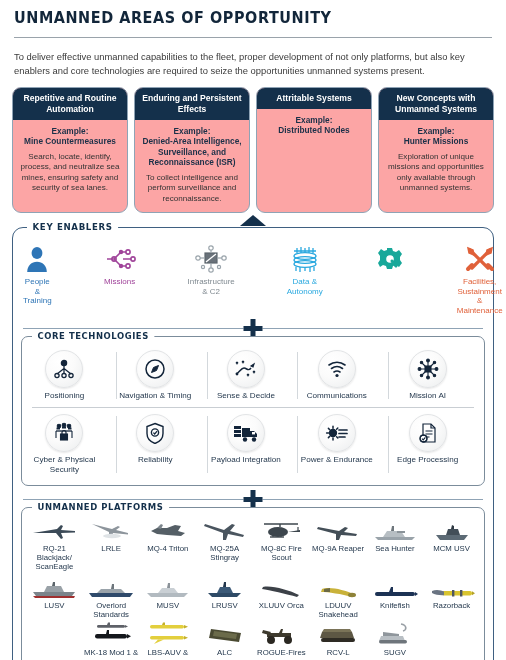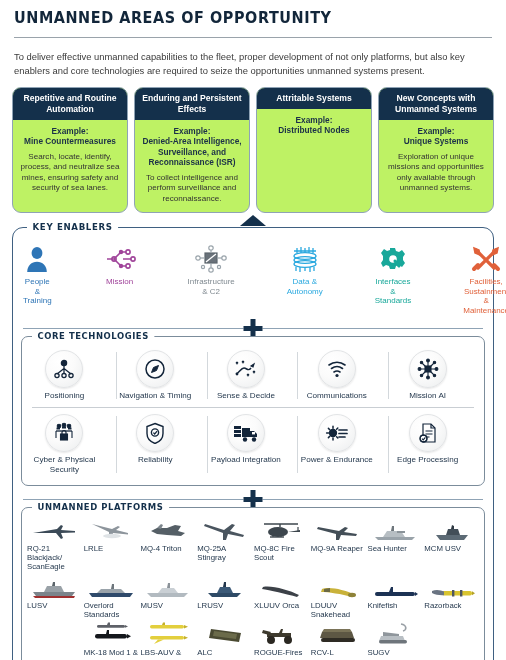--- a/index.html
+++ b/index.html
@@ -20,21 +20,21 @@
     transform:scaleX(.93);transform-origin:left center;
   }
   .rule{height:1px;background:#9aa3ab;margin:10px 4px 0 4px;}
   .intro{
     font-size:9.4px;line-height:1.45;color:#3b3b3b;margin:12px 4px 0 4px;
   }
 
   
   .cards{display:flex;gap:6px;margin:10px 2px 0 2px;}
   .card{
-    flex:1;border:1px solid #8fa3b5;border-radius:9px;background:#bef264;
+    flex:1;border:1px solid #8fa3b5;border-radius:9px;background:#fca5a5;
     overflow:hidden;display:flex;flex-direction:column;
   }
   .card-head{
     background:#14304b;color:#fff;text-align:center;
     font-size:8.6px;font-weight:bold;line-height:1.25;
     padding:5px 3px 5px 3px;
   }
   .card-body{padding:6px 5px 8px 5px;text-align:center;}
   .card-ex{font-size:8.3px;font-weight:bold;line-height:1.26;color:#1b3048;}
   .card-txt{font-size:8.1px;line-height:1.3;color:#333;margin-top:5px;}
@@ -99,21 +99,21 @@
     border:1px solid #e2e4e6;
     margin:0 auto;display:flex;align-items:center;justify-content:center;
     box-shadow:0 1px 2px rgba(0,0,0,.10);
   }
   .ct .lbl{font-size:8.1px;line-height:1.2;margin-top:3px;color:#24384d;}
   .ct-sep-v{position:absolute;right:0;top:6px;bottom:6px;width:1px;background:#d3d8dc;}
   .ct-rowline{height:1px;background:#c9ced3;margin:2px 6px;}
 
   
   .pf-grid{display:flex;flex-wrap:wrap;}
-  .pf{width:12.5%;box-sizing:border-box;text-align:left;padding:3px 1px 2px 1px;}
+  .pf{width:12.5%;box-sizing:border-box;text-align:center;padding:3px 1px 2px 1px;}
   .pf .art{height:22px;display:flex;align-items:flex-end;justify-content:center;}
   .pf .lbl{font-size:7.8px;line-height:1.2;margin-top:2px;color:#24384d;}
   .pf.spacer{visibility:hidden;}
 
   svg{display:block;}
 </style>
 </head>
 <body>
 
 <div class="page">
@@ -143,21 +143,21 @@
       <div class="card-head">Attritable Systems</div>
       <div class="card-body">
         <div class="card-ex">Example:</div>
         <div class="card-ex">Distributed Nodes</div>
       </div>
     </div>
     <div class="card">
       <div class="card-head">New Concepts with Unmanned Systems</div>
       <div class="card-body">
         <div class="card-ex">Example:</div>
-        <div class="card-ex">Unique Systems</div>
+        <div class="card-ex">Hunter Missions</div>
         <div class="card-txt">Exploration of unique missions and opportunities only available through unmanned systems.</div>
       </div>
     </div>
   </div>
 
   <div class="connector">
     <div class="tri"></div>
   </div>
 
   <div class="panel">
@@ -179,21 +179,21 @@
           <svg width="32" height="26" viewBox="0 0 32 26" fill="none" stroke="#a0449a" stroke-width="1.6">
             <path d="M3 13h7M10 13l7-7M10 13l7 7M17 6h5M17 20h5M19 13h8"></path>
             <circle cx="10" cy="13" r="2.1"></circle>
               <circle cx="24" cy="6" r="2.1"></circle>
               <circle cx="24" cy="20" r="2.1"></circle>
               <circle cx="29" cy="13" r="2.1"></circle>
             <circle cx="17" cy="6" r="1.4" fill="#a0449a"></circle>
               <circle cx="17" cy="20" r="1.4" fill="#a0449a"></circle>
           </svg>
         </div>
-        <div class="lbl" style="color:#a0449a">Mission</div>
+        <div class="lbl" style="color:#a0449a">Missions</div>
       </div>
 
       <div class="ke">
         <div class="ico">
           <svg width="34" height="28" viewBox="0 0 34 28" stroke="#9aa4ab" stroke-width="1.2" fill="none">
             <rect x="11" y="8" width="12" height="10" fill="#6a727a" stroke="#5d666d"></rect>
             <path d="M12 17l10-8" stroke="#ffffff" stroke-width="1.3"></path>
             <circle cx="17" cy="3" r="2.2"></circle>
               <path d="M17 5.2V8"></path>
             <circle cx="4" cy="13" r="2.2"></circle>
@@ -224,21 +224,20 @@
 
       <div class="ke">
         <div class="ico">
           <svg width="30" height="28" viewBox="0 0 30 28">
             <path d="M9 3h5l1 3 3 1 3-2 3 4-2 3v3l2 3-3 4-3-2-3 1-1 3H9l-1-3-3-1-3 2-2-4 2-3V11L0 8l3-4 3 2 3-1z" transform="translate(3,0)" fill="#18a89a"></path>
             <circle cx="15" cy="14" r="5" fill="#ffffff"></circle>
             <circle cx="15" cy="14" r="5" fill="none" stroke="#18a89a" stroke-width="2.4"></circle>
             <path d="M17 16l4 5" stroke="#18a89a" stroke-width="3" stroke-linecap="round"></path>
           </svg>
         </div>
-        <div class="lbl" style="color:#18a89a">Interfaces &amp; Standards</div>
       </div>
 
       <div class="ke">
         <div class="ico">
           <svg width="32" height="28" viewBox="0 0 32 28" stroke="#e0613a" stroke-width="3.2" fill="none" stroke-linecap="round">
             <path d="M6 5l18 18"></path>
             <path d="M26 5L8 23"></path>
             <path d="M4 3l5 2 1 5-5-2z" fill="#e0613a" stroke-width="1.5"></path>
             <path d="M28 3l-5 2-1 5 5-2z" fill="#e0613a" stroke-width="1.5"></path>
             <path d="M24 20l4 4" stroke-width="4"></path>

